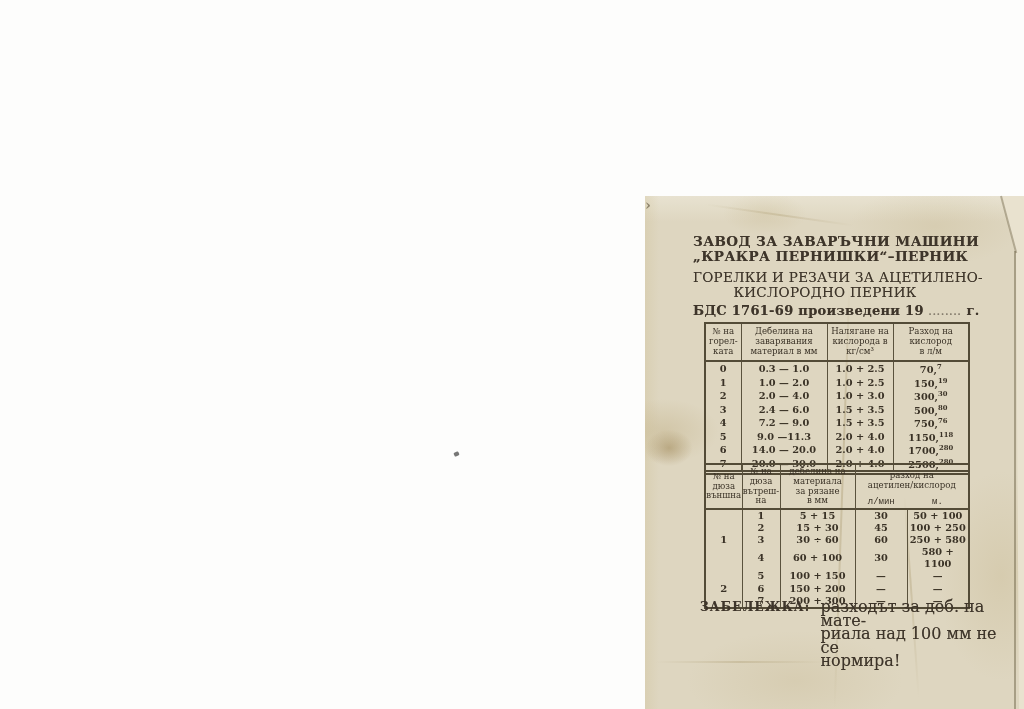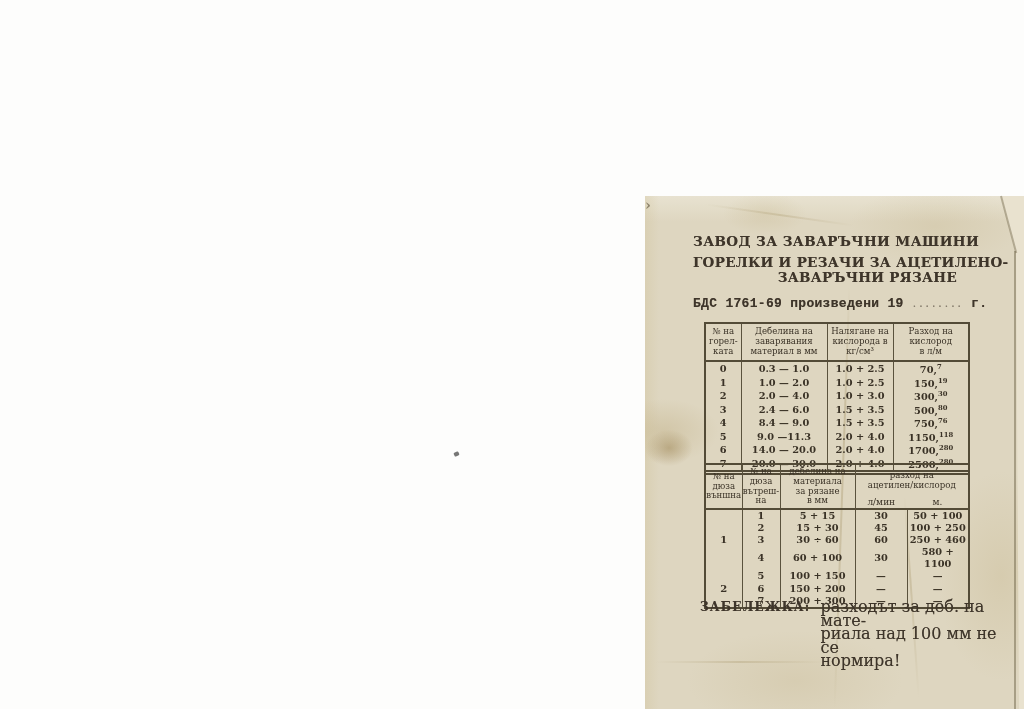--- a/index.html
+++ b/index.html
@@ -42,26 +42,26 @@
   .crease-3 { left:10px; top:465px; width:170px; height:2px;
               background:linear-gradient(90deg, transparent, rgba(164,146,100,.30), transparent); }
   .crease-4 { left:60px; top:18px; width:150px; height:2px;
               background:linear-gradient(90deg, transparent, rgba(164,146,100,.28), transparent);
               transform:rotate(8deg); }
 
   .tear-mark { position:absolute; left:0px; top:2px; font-size:15px; font-weight:bold;
                color:rgba(88,77,54,.6); line-height:14px; }
 
   
-  .doc-header { position:absolute; left:48px; top:38px; width:264px; text-align:right;
+  .doc-header { position:absolute; left:48px; top:38px; width:264px; text-align:center;
                 color:#3e352a; text-shadow:0 0 .6px rgba(62,53,42,.55); }
   .title-line { font-size:13.5px; font-weight:bold; line-height:15px; letter-spacing:.4px; white-space:nowrap; }
   .subtitle-block { margin-top:6px; }
-  .subtitle-line { font-size:13.5px; font-weight:bold; line-height:14.5px; letter-spacing:.3px; white-space:nowrap; }
-  .standard-line { margin-top:12px; font-size:13px; font-weight:bold; letter-spacing:.3px; white-space:nowrap;font-family:Liberation Mono, monospace; }
+  .subtitle-line { font-size:13.5px; font-weight:normal; line-height:14.5px; letter-spacing:.3px; white-space:nowrap; }
+  .standard-line { margin-top:4px; font-size:13px; font-weight:bold; letter-spacing:.3px; white-space:nowrap; }
   .standard-dots { opacity:.55; font-size:9px; letter-spacing:1px; }
 
   
   table { border-collapse:collapse; table-layout:fixed; position:absolute; left:59px;
           color:#3a3226; }
   th, td { text-align:center; vertical-align:middle; padding:0; overflow:hidden; }
   .ml { white-space:pre-line; }
 
   .tbl1 { top:126px; width:264px; border:2px solid #534b37; border-bottom:5px double #534b37; }
   .tbl1 thead th { font-size:8.6px; line-height:9.8px; font-weight:normal; height:38px;
@@ -69,21 +69,21 @@
   .tbl1 thead th:last-child { border-right:none; }
   .tbl1 tbody td { font-size:9.8px; line-height:11.5px; height:11.5px;
                    border-right:1px solid #5a523d; font-weight:600; }
   .tbl1 tbody td:last-child { border-right:none; }
   .sup { font-size:6.8px; vertical-align:4px; letter-spacing:0; }
 
   .tbl2 { top:267px; width:264px; border:2px solid #534b37; }
   .tbl2 thead th { font-size:8.6px; line-height:9.8px; font-weight:normal;
                    border-bottom:2px solid #534b37; border-right:1px solid #5a523d; }
   .tbl2 thead tr.r1 th { height:33px; }
-  .tbl2 thead tr.r2 th { height:12px; border-right:none; font-size:9px; }
+  .tbl2 thead tr.r2 th { height:12px; border-right:none; font-size:9px;font-family:Liberation Mono, monospace; }
   .tbl2 thead th.group { border-right:none; border-bottom:none; }
   .tbl2 thead th.rsp { height:45px; }
   .tbl2 tbody td { font-size:9.8px; line-height:12.1px; height:12.1px;
                    border-right:1px solid #5a523d; font-weight:600; }
   .tbl2 tbody td:last-child { border-right:none;margin-left:28px; }
   .tbl2 tbody td.outer { font-size:10px; }
 
   
   .note { position:absolute; left:55px; top:404px; display:flex; color:#3e352a;
           text-shadow:0 0 .5px rgba(62,53,42,.5); }
@@ -99,23 +99,24 @@
   <div class="sheet">
 
     <span class="tear-mark">›</span>
     <div class="crease crease-1"></div>
     <div class="crease crease-2"></div>
     <div class="crease crease-3"></div>
     <div class="crease crease-4"></div>
 
     <div class="doc-header">
       <div class="title-line">ЗАВОД ЗА ЗАВАРЪЧНИ МАШИНИ</div>
+      <div class="title-line">„КРАКРА ПЕРНИШКИ“–ПЕРНИК</div>
       <div class="subtitle-block">
         <div class="subtitle-line">ГОРЕЛКИ И РЕЗАЧИ ЗА АЦЕТИЛЕНО-</div>
-        <div class="subtitle-line">ЗАВАРЪЧНИ РЯЗАНЕ</div>
+        <div class="subtitle-line">КИСЛОРОДНО ПЕРНИК</div>
       </div>
       <div class="standard-line"><span>БДС 1761-69 произведени 19</span> <span class="standard-dots">........</span> <span>г.</span></div>
     </div>
 
     <table class="tbl1">
       <colgroup>
           <col style="width:36px">
           <col style="width:86px">
           <col style="width:66px">
           <col style="width:76px">
@@ -156,21 +157,21 @@
             <td><span>300,</span><span class="sup">30</span></td>
           </tr>
         <tr>
             <td>3</td>
             <td>2.4 — 6.0</td>
             <td>1.5 + 3.5</td>
             <td><span>500,</span><span class="sup">80</span></td>
           </tr>
         <tr>
             <td>4</td>
-            <td>8.4 — 9.0</td>
+            <td>7.2 — 9.0</td>
             <td>1.5 + 3.5</td>
             <td><span>750,</span><span class="sup">76</span></td>
           </tr>
         <tr>
             <td>5</td>
             <td>9.0 —11.3</td>
             <td>2.0 + 4.0</td>
             <td><span>1150,</span><span class="sup">118</span></td>
           </tr>
         <tr>
@@ -228,21 +229,21 @@
         <tr>
             <td>2</td>
             <td>15 + 30</td>
             <td>45</td>
             <td>100 + 250</td>
           </tr>
         <tr>
             <td>3</td>
             <td>30 ÷ 60</td>
             <td>60</td>
-            <td>250 + 460</td>
+            <td>250 + 580</td>
           </tr>
         <tr>
             <td>4</td>
             <td>60 + 100</td>
             <td>30</td>
             <td>580 + 1100</td>
           </tr>
         <tr>
           <td class="outer" rowspan="3">2</td>
           <td>5</td>

